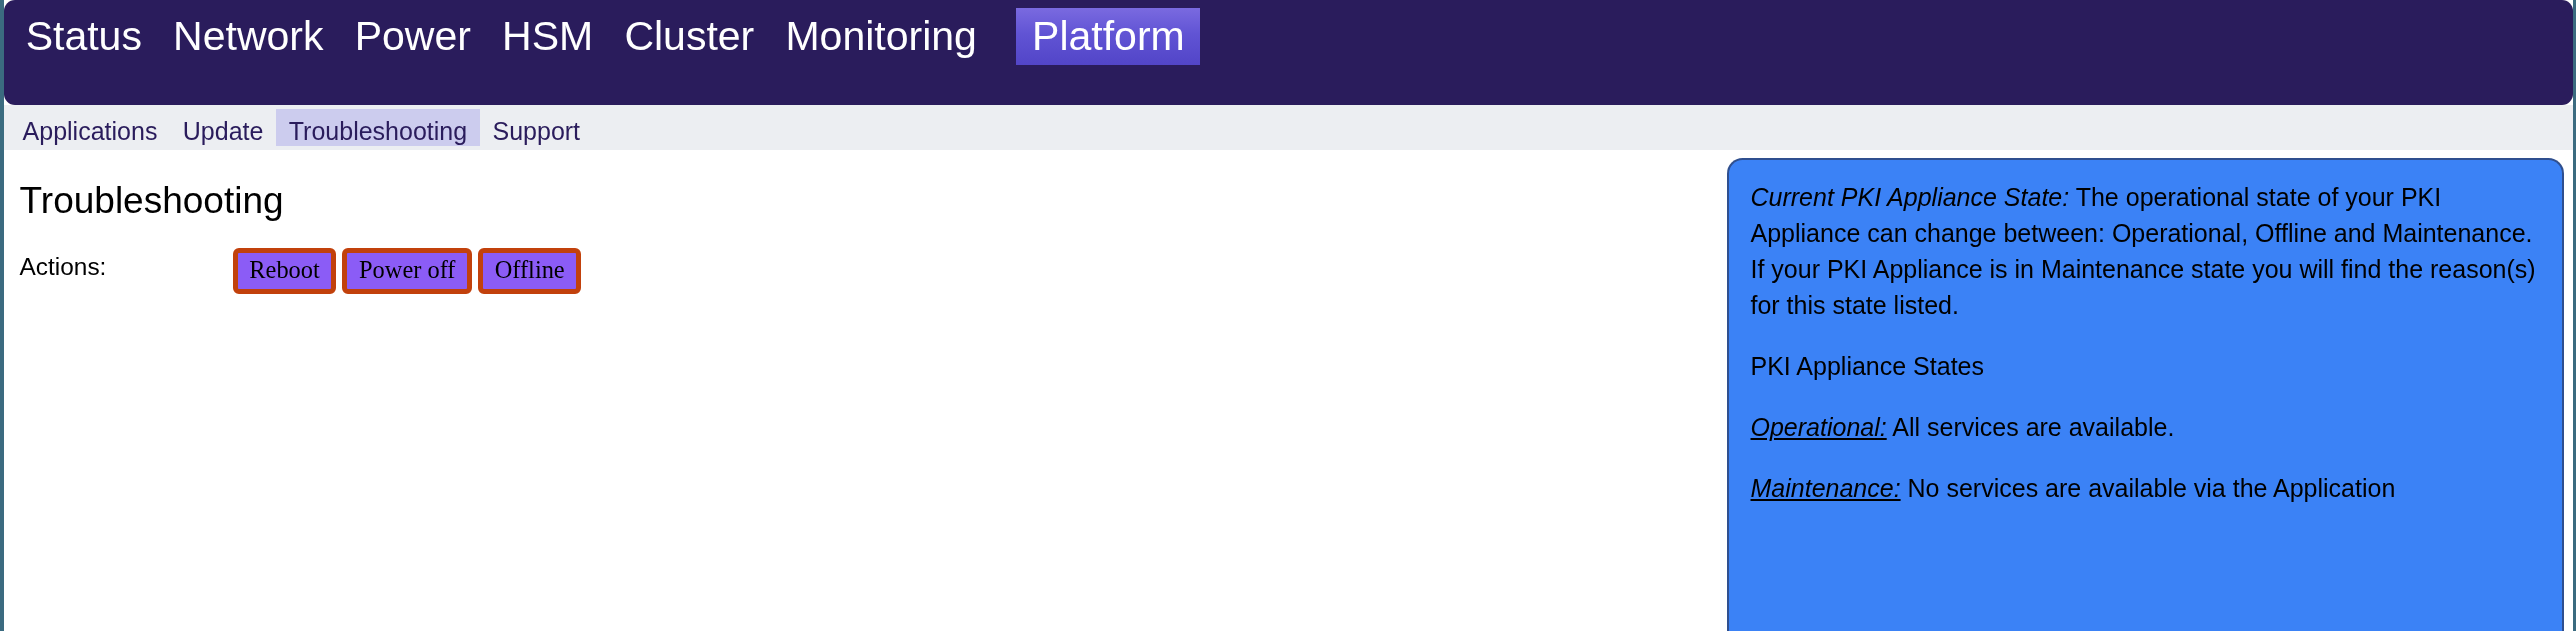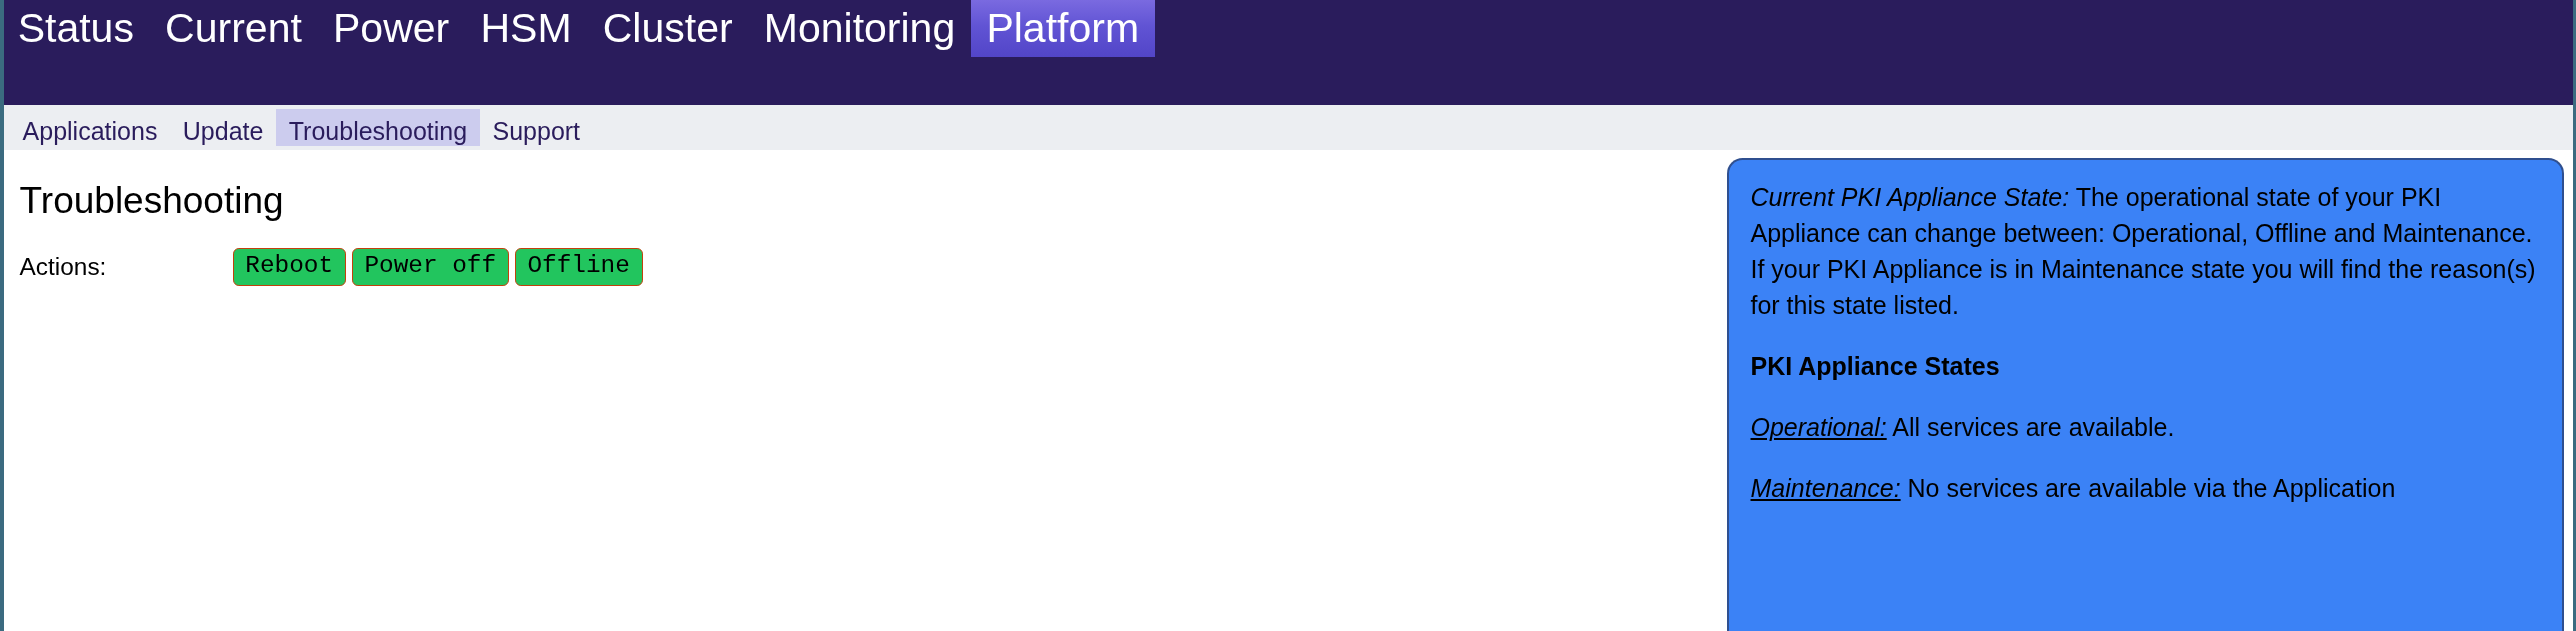--- a/index.html
+++ b/index.html
@@ -29,41 +29,43 @@
   }
 
   
   #topnav {
     position: relative;
     height: 105px;
     background: #2a1c5c;
     display: flex;
     align-items: flex-start;
     justify-content: space-between;
-    padding: 0;
-    box-sizing: border-box;
+    padding: 8px;
+    box-sizing: border-box;
+    border-radius: 11px;
   }
   .nav-group {
     display: flex;
     align-items: flex-start;
     height: 57px;
   }
   .nav-item {
     color: #ffffff;
     font-size: 41px;
     line-height: 57px;
     height: 57px;
     padding: 0 15.6px;
     white-space: nowrap;
     cursor: pointer;
     letter-spacing: 0px;
   }
   .nav-item:first-child { padding-left: 13.7px; }
   .nav-item.active {
     background: linear-gradient(to bottom, #7a6ae0 0%, #6154d4 45%, #5245c8 100%);
+    margin-left: 24px;
   }
   #nav-right { padding-right: 13.7px; }
   #nav-right .nav-item { padding: 0 13.7px; }
   #nav-right .nav-item:last-child { padding-right: 2px; }
 
   
   #subnav {
     height: 45px;
     background: #eceef2;
     display: flex;
@@ -119,26 +121,26 @@
     line-height: 29px;
     padding-bottom: 2px;
   }
   td.val {
     line-height: 29px;
   }
   td.actions-lbl { line-height: 37px; }
 
   .btnrow { display: flex; gap: 5.9px; }
   .pbtn {
-    font-family: Liberation Mono, monospace;
+    font-family: Liberation Serif, serif;
     font-size: 24.4px;
     line-height: 1;
     color: #000000;
-    background: #22c55e;
-    border: 1px solid #c2410c;
+    background: #8b5cf6;
+    border: 5px solid #c2410c;
     border-radius: 5.9px;
     padding: 4.9px 11.7px 6.8px 11.7px;
     cursor: pointer;
     white-space: nowrap;
   }
 
   
   #info-panel {
     position: absolute;
     left: 1703px;
@@ -156,31 +158,31 @@
   }
   #info-panel p {
     margin: 0 0 25px 0;
     font-size: 25px;
     line-height: 36px;
     color: #000000;
   }
   #info-panel p:last-child { margin-bottom: 0; }
   .ital { font-style: italic; }
   .ital-ul { font-style: italic; text-decoration: underline; }
-  .bold { font-weight: bold; }
+  .bold { font-weight: normal; }
 </style>
 </head>
 <body>
 
 <div id="page-frame">
 
   <div id="topnav">
     <div class="nav-group" id="nav-left">
       <div class="nav-item">Status</div>
-      <div class="nav-item">Current</div>
+      <div class="nav-item">Network</div>
       <div class="nav-item">Power</div>
       <div class="nav-item">HSM</div>
       <div class="nav-item">Cluster</div>
       <div class="nav-item">Monitoring</div>
       <div class="nav-item active">Platform</div>
     </div>
   </div>
 
   <div id="subnav">
     <div class="subnav-item">Applications</div>

